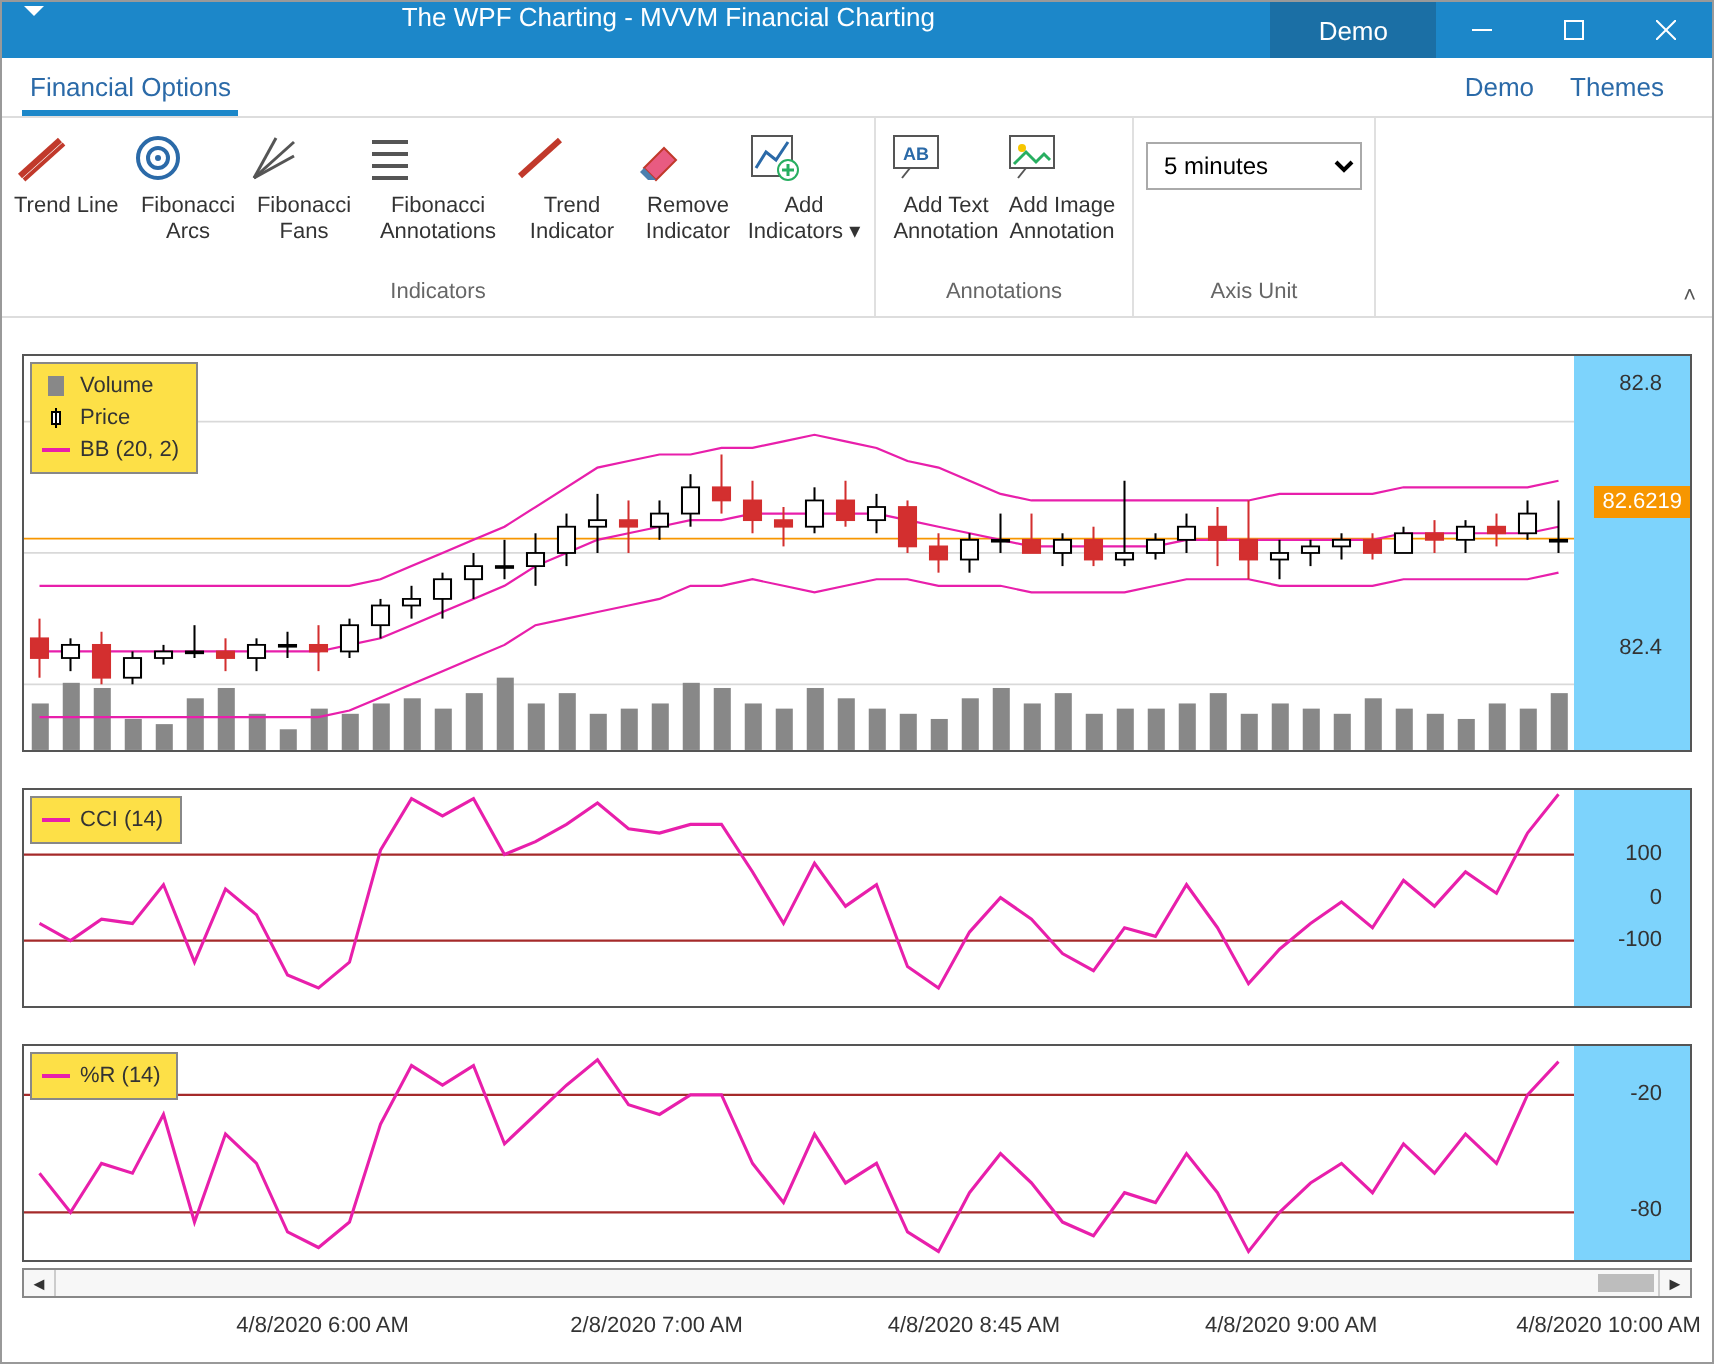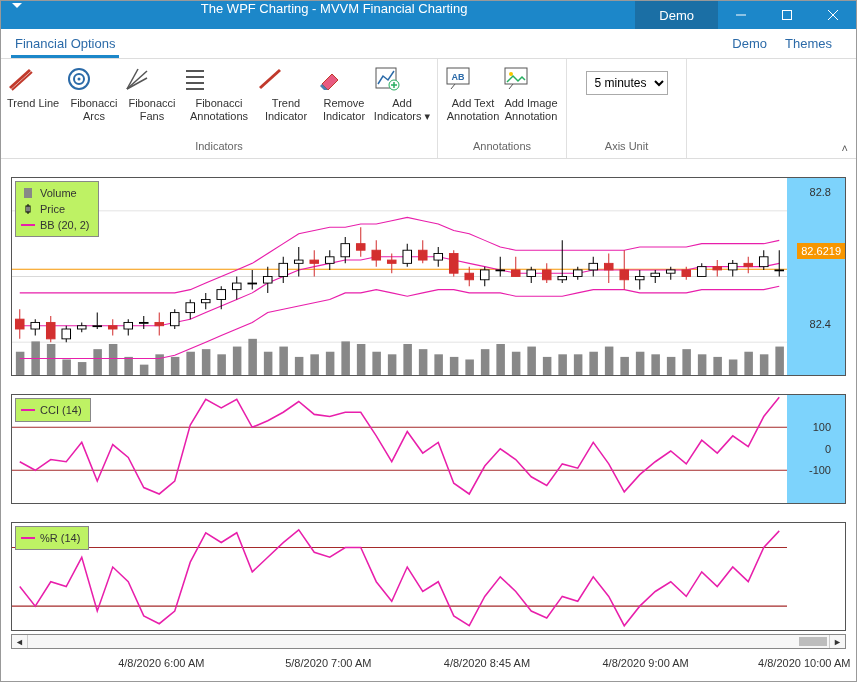--- a/index.html
+++ b/index.html
@@ -32,36 +32,36 @@
   
   .ribbon{height:100px;display:flex;border-bottom:1px solid #ddd;position:relative}
   .rgroup{display:flex;flex-direction:column;align-items:center;border-right:1px solid #e0e0e0;padding:4px 6px 2px}
   .rgroup:last-of-type{border-right:none}
   .rgroup-items{display:flex;height:78px;align-items:flex-start}
   .rgroup-label{font-size:11px;color:#666;height:16px}
   .ritem{display:flex;flex-direction:column;align-items:flex-start;justify-content:flex-start;width:58px;cursor:pointer;padding-top:2px;text-align:center;font-size:11px;line-height:1.2}
   .ritem .ricon{width:28px;height:28px;margin-bottom:4px;display:flex;align-items:center;justify-content:center}
   .ritem .ricon svg{width:26px;height:26px}
   .ritem.wide{width:76px}
-  .axis-select{border:1px solid #aaa;height:24px;width:82px;margin-top:8px;font-size:12px;padding-left:4px;background:#fff}
+  .axis-select{border:1px solid #aaa;height:24px;width:108px;margin-top:8px;font-size:12px;padding-left:4px;background:#fff}
   .ribbon-collapse{position:absolute;right:8px;bottom:4px;cursor:pointer;font-size:11px;color:#555}
 
   
   .charts{padding:18px 10px 8px 10px;height:calc(100% - 28px - 30px - 100px);display:flex;flex-direction:column}
   .panel{border:1px solid #555;position:relative}
   .panel.main{height:218px}
   .panel.sub{height:120px;margin-top:18px}
   .xaxis{height:22px;margin-top:4px;position:relative}
   .yaxis-right{position:absolute;right:0;top:0;bottom:0;width:58px;border-left:0;background:#7dd3fc}
   .ylabel{position:absolute;right:14px;font-size:11px;color:#333;transform:translateY(-50%)}
   .marker-box{position:absolute;right:0;background:var(--orange);color:#fff;font-size:11px;padding:2px 4px}
   .plot{position:absolute;left:0;top:0;right:58px;bottom:0;overflow:hidden}
   .plot svg{position:absolute;left:0;top:0;width:100%;height:100%}
 
-  .legend{position:absolute;left:3px;top:3px;background:#bef264;border:1px solid #888;padding:3px 8px 3px 4px;z-index:5;font-size:11px}
+  .legend{position:absolute;left:3px;top:3px;background:#fde047;border:1px solid #888;padding:3px 8px 3px 4px;z-index:5;font-size:11px}
   .legend-row{display:flex;align-items:center;gap:4px;height:16px}
   .legend-sym{width:16px;height:10px;display:flex;align-items:center;justify-content:center}
 
   .scrollbar{height:16px;border:1px solid #888;margin-top:3px;position:relative;background:#f7f7f7}
   .scroll-arrow{position:absolute;top:0;bottom:0;width:16px;display:flex;align-items:center;justify-content:center;cursor:pointer;font-size:9px;color:#333}
   .scroll-arrow.left{left:0;border-right:1px solid #ccc}
   .scroll-arrow.right{right:0;border-left:1px solid #ccc}
   .scroll-thumb{position:absolute;top:2px;bottom:2px;background:#bdbdbd}
 
   .xlabel{position:absolute;font-size:11px;transform:translateX(-50%);top:4px;white-space:nowrap}
@@ -451,28 +451,32 @@
           <span>%R (14)</span>
         </div>
     </div>
     <div class="plot">
       <svg id="svg-pctr" viewBox="0 0 760 100" preserveAspectRatio="none">
           <line x1="0" y1="22.727272727272734" x2="760" y2="22.727272727272734" class="hband"></line>
           <line x1="0" y1="77.27272727272728" x2="760" y2="77.27272727272728" class="hband"></line>
           <polyline points="7.6,59.090909090909086 22.799999999999997,77.27272727272728 38,54.54545454545455 53.199999999999996,59.090909090909086 68.39999999999999,31.818181818181827 83.6,81.81818181818181 98.79999999999998,40.90909090909091 113.99999999999999,54.54545454545455 129.2,86.36363636363636 144.39999999999998,93.63636363636364 159.6,81.81818181818181 174.79999999999998,36.36363636363637 189.99999999999997,9.090909090909093 205.2,18.181818181818173 220.39999999999998,9.090909090909093 235.6,45.45454545454546 250.79999999999998,31.818181818181827 266,18.181818181818173 281.2,6.36363636363636 296.40000000000003,27.272727272727266 311.6,31.818181818181827 326.8,22.727272727272734 342,22.727272727272734 357.2,54.54545454545455 372.4,72.72727272727273 387.6,40.90909090909091 402.8,63.63636363636363 418,54.54545454545455 433.2,86.36363636363636 448.4,95.45454545454545 463.6,68.18181818181819 478.8,50 494,63.63636363636363 509.2,81.81818181818181 524.4,88.18181818181819 539.6,68.18181818181819 554.8,72.72727272727273 570,50 585.2,68.18181818181819 600.4,95.45454545454545 615.6,77.27272727272728 630.8,63.63636363636363 646,54.54545454545455 661.2,68.18181818181819 676.4,45.45454545454546 691.6,59.090909090909086 706.8,40.90909090909091 722,54.54545454545455 737.1999999999999,22.727272727272734 752.4,7.2727272727272805" fill="none" stroke="#e81fab" stroke-width="1.5"></polyline>
         </svg>
     </div>
+    <div class="yaxis-right">
+      <div class="ylabel" style="top:23%">-20</div>
+      <div class="ylabel" style="top:77%">-80</div>
+    </div>
   </div>
 
   <div class="scrollbar">
     <div class="scroll-arrow left">◄</div>
     <div class="scroll-thumb" style="right:18px;width:28px"></div>
     <div class="scroll-arrow right">►</div>
   </div>
 
   <div class="xaxis">
     <div class="xlabel" style="left:18%">4/8/2020 6:00 AM</div>
-    <div class="xlabel" style="left:38%">5/8/2020 7:00 AM</div>
+    <div class="xlabel" style="left:38%">2/8/2020 7:00 AM</div>
     <div class="xlabel" style="left:57%">4/8/2020 8:45 AM</div>
     <div class="xlabel" style="left:76%">4/8/2020 9:00 AM</div>
     <div class="xlabel" style="left:95%">4/8/2020 10:00 AM</div>
   </div>
 </div>
 
 </body></html>

